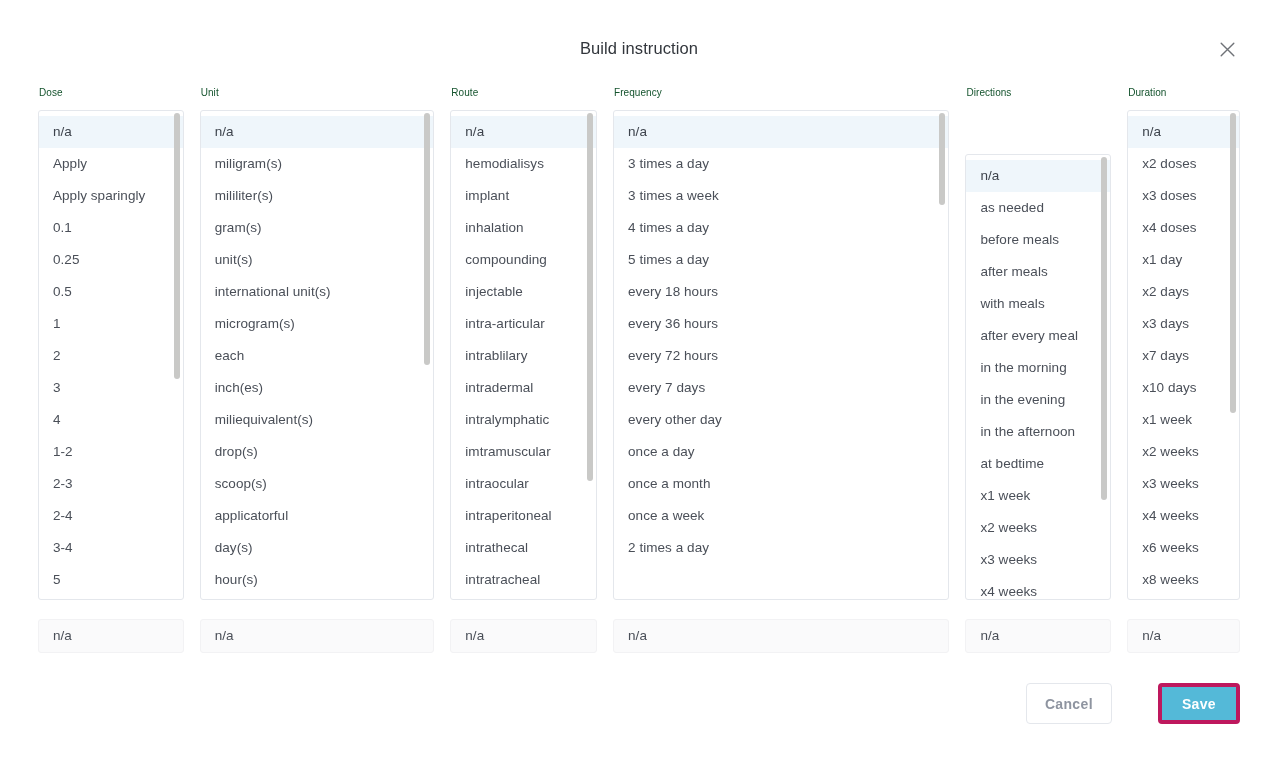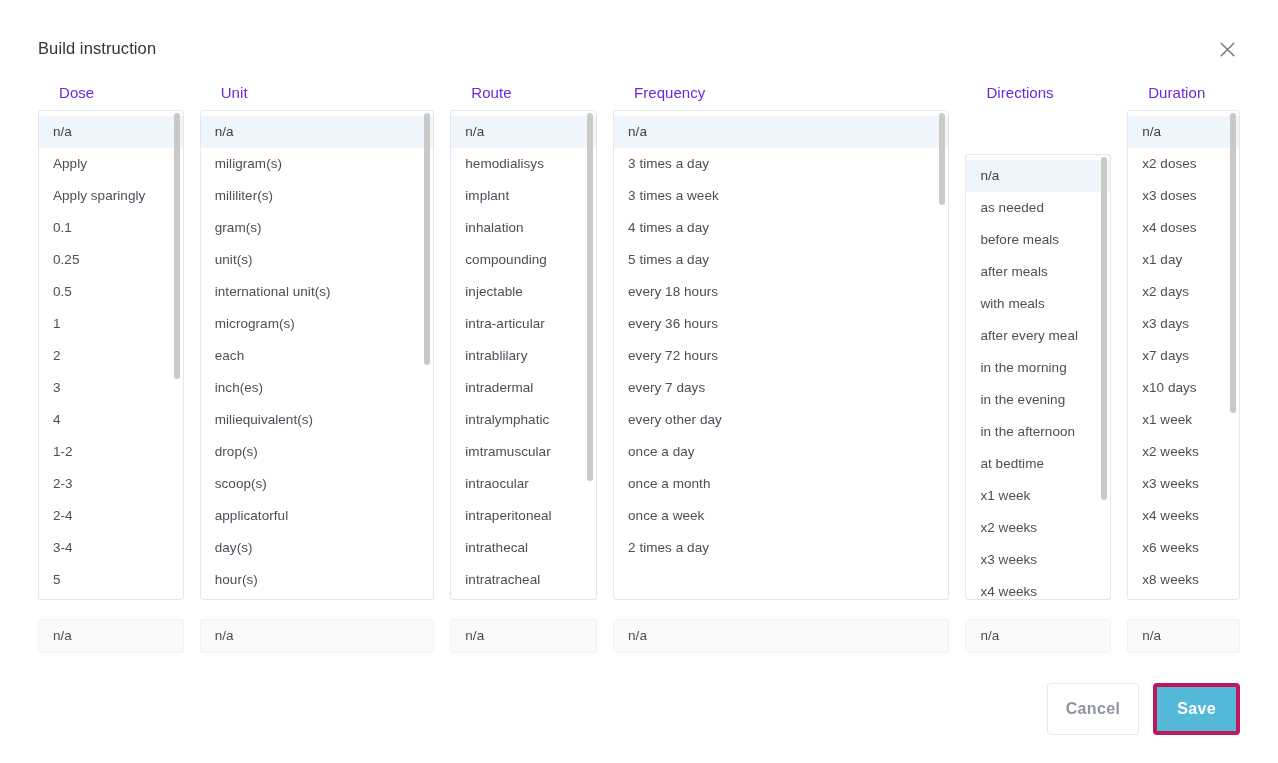--- a/index.html
+++ b/index.html
@@ -19,20 +19,21 @@
     overflow: hidden;
   }
 
   
   .modal-header {
     position: absolute;
     left: 38px;
     top: 34px;
     right: 38px;
     height: 30px;
+    text-align: center;
   }
   .modal-title {
     font-size: 16.5px;
     color: #32363c;
     font-weight: 400;
     letter-spacing: 0.1px;
     line-height: 28px;
   }
   .close-btn {
     position: absolute;
@@ -67,27 +68,26 @@
   .column:last-child { margin-right: 0; }
 
   .col-c-dose      { width: 146px; }
   .col-c-unit      { width: 235px; }
   .col-c-route     { width: 147px; }
   .col-c-frequency { width: 337px; }
   .col-c-directions{ width: 146px; gap: 44px; }
   .col-c-duration  { width: 113px; }
 
   .col-label {
-    font-size: 15px;
-    color: #6d28d9;
+    font-size: 10px;
+    color: #14532d;
     line-height: 16px;
     margin-bottom: 9px;
     letter-spacing: 0.05px;
     padding-left: 1px;
-    margin-left: 20px;
   }
 
   .listbox {
     flex: 1 1 auto;
     border: 1px solid #e4e7ec;
     border-radius: 3px;
     background: #ffffff;
     overflow: hidden;
     position: relative;
     padding-top: 5px;
@@ -161,29 +161,30 @@
   
   .footer {
     position: absolute;
     right: 38px;
     top: 683px;
     display: flex;
     align-items: center;
     gap: 14px;
   }
   .btn {
-    height: 52px;
+    height: 41px;
     border-radius: 4px;
-    font-size: 16px;
+    font-size: 14px;
     letter-spacing: 0.35px;
     cursor: pointer;
     font-family: "Liberation Sans", sans-serif;
     display: inline-flex;
     align-items: center;
     justify-content: center;
+    margin-left: 32px;
   }
   .btn-cancel {
     min-width: 79px;
     padding: 0 18px;
     background: #ffffff;
     border: 1px solid #e4e7ec;
     color: #8e94a0;
     font-weight: 700;
   }
   .btn-save {

